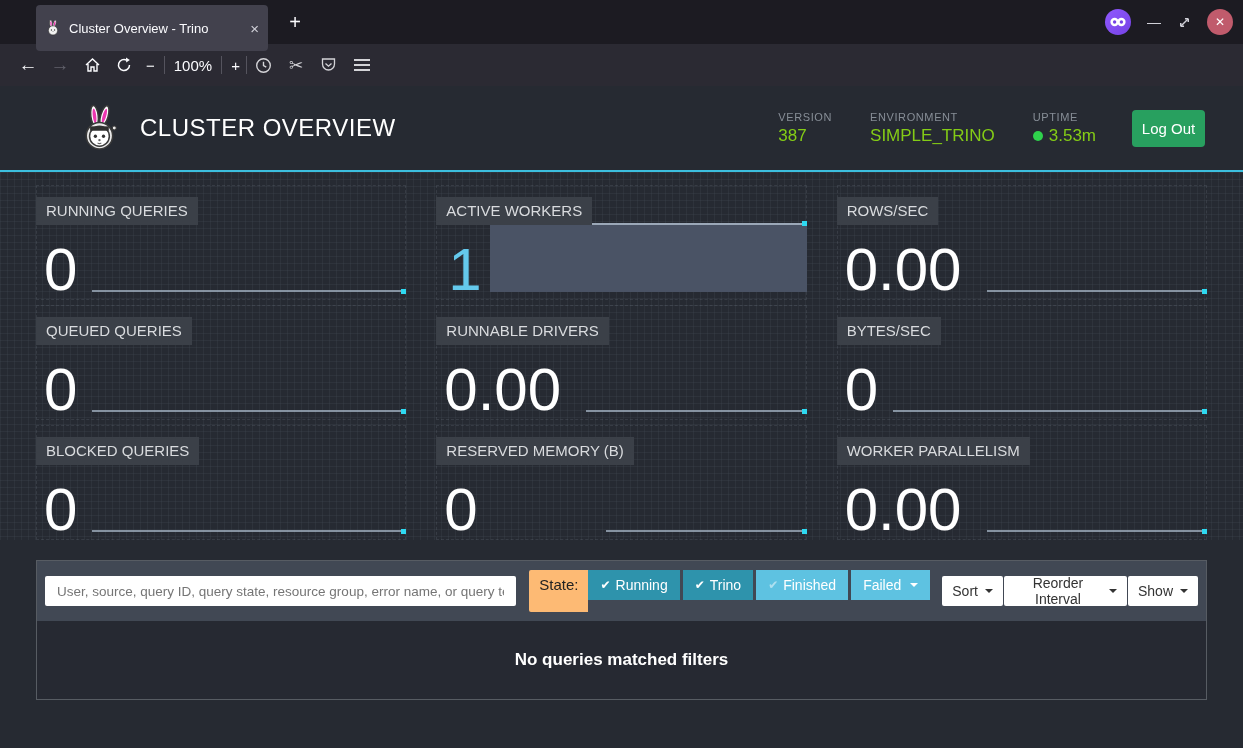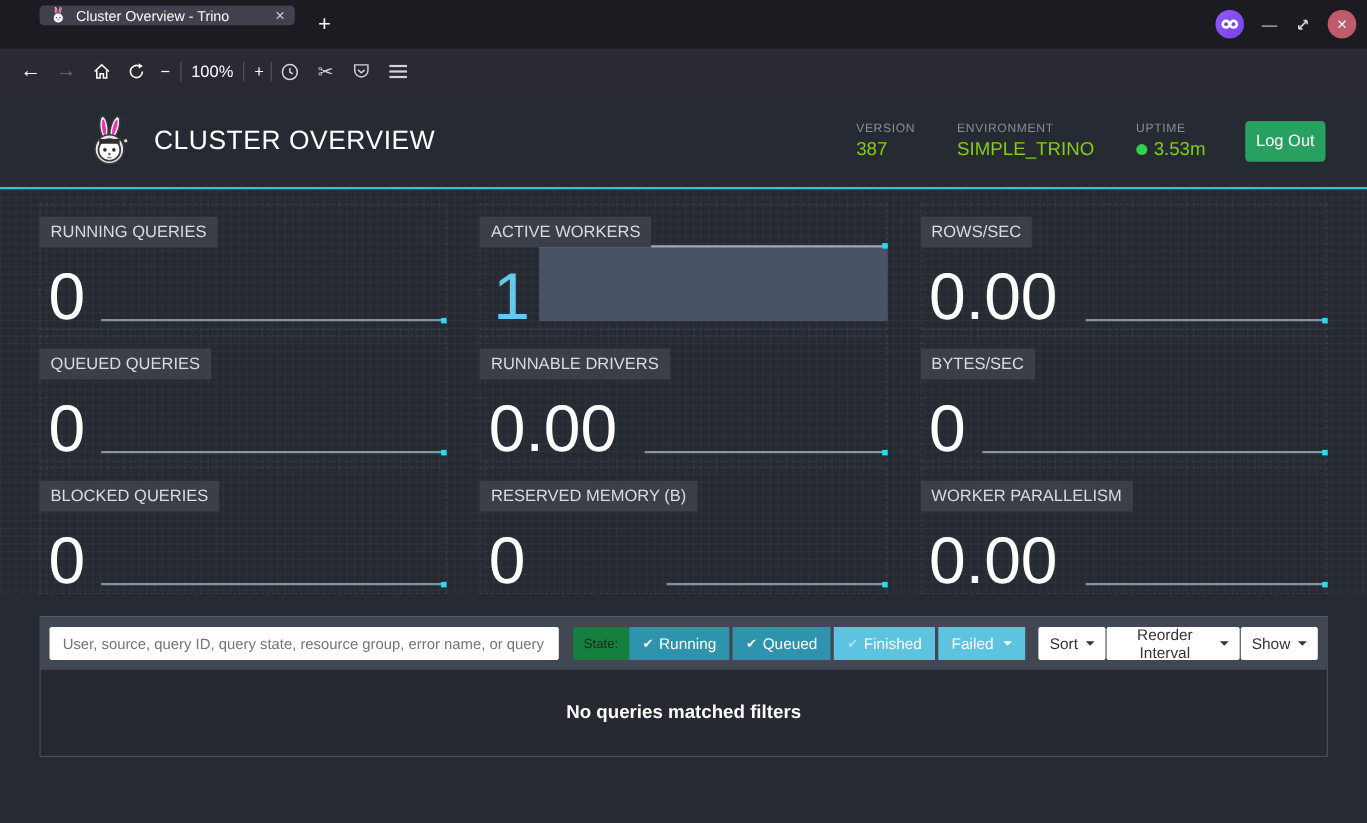--- a/index.html
+++ b/index.html
@@ -1,21 +1,21 @@
 <!DOCTYPE html>
 <html><head>
 <meta charset="utf-8">
 <style>
   * { margin:0; padding:0; box-sizing:border-box; }
   html,body { width:1243px; height:748px; overflow:hidden; background:#262a32;
     font-family:"Liberation Sans", sans-serif; }
 
   
   .tabbar { position:relative; height:44px; background:#1c1b22; }
-  .tab { position:absolute; left:36px; top:5px; width:232px; height:18px; background:#42414d;
+  .tab { position:absolute; left:36px; top:5px; width:232px; height:46px; background:#42414d;
     border-radius:4px; display:flex; align-items:center; padding:0 9px; gap:8px; }
   .tab-title { flex:1; font-size:13px; color:#fbfbfe; white-space:nowrap; overflow:hidden; }
   .tab-close { color:#d0d0d8; font-size:15px; line-height:15px; cursor:default; }
   .newtab { position:absolute; left:280px; top:7px; width:30px; height:30px; display:flex;
     align-items:center; justify-content:center; color:#fbfbfe; font-size:20px; border-radius:4px; }
   .winctl { position:absolute; right:10px; top:0; height:44px; display:flex; align-items:center; gap:15px; }
   .private-badge { width:26px; height:26px; border-radius:50%;
     background:linear-gradient(135deg,#9059ff,#7542e5); display:flex; align-items:center; justify-content:center; }
   .win-min { color:#d0d0d8; font-size:14px; width:16px; text-align:center; }
   .win-close { width:26px; height:26px; border-radius:50%; background:#c05b6c; color:#fff;
@@ -64,21 +64,21 @@
   .spark-fill { position:absolute; left:54px; right:0; top:38px; bottom:8px; background:#4a5365;
     border-top:2px solid rgba(175,190,205,0.8); }
   .spark-fill .spark-dot { top:-4px; }
 
   .qsection { margin:20px 36px 0; border:1px solid #575c63; }
   .qheader { background:#6a7079; color:#fff; font-size:20px; padding:4px 12px; letter-spacing:0.3px; }
   .qtoolbar { background:#414854; padding:9px 8px; display:flex; align-items:center; }
   .qsearch { width:525px; height:30px; border:none; border-radius:2px; padding:0 12px;
     font-size:13.5px; font-family:inherit; color:#333; }
   .stategrp { display:flex; margin-left:13px; }
-  .statelabel { background:#15803d; color:#222; font-size:12px; height:30px; line-height:30px;
+  .statelabel { background:#fdba74; color:#222; font-size:15px; height:42px; line-height:30px;
     padding:0 10px; border-radius:2px 0 0 2px; }
   .sbtn { height:30px; display:flex; align-items:center; gap:5px; padding:0 12px; color:#fff;
     font-size:14px; margin-left:3px; border:none; font-family:inherit; }
   .sbtn.on { background:#2e93ac; }
   .sbtn.off { background:#5ec2e1; }
   .sbtn .check { font-size:12px; }
   .sbtn .check.faded { opacity:0.5; }
   .caret { width:0; height:0; border-left:4px solid transparent; border-right:4px solid transparent;
     border-top:4px solid #fff; margin-left:4px; }
   .wbtn { background:#fff; color:#333; height:30px; display:flex; align-items:center; gap:7px;
@@ -288,21 +288,21 @@
     <div class="qtoolbar">
       <input class="qsearch" type="text" placeholder="User, source, query ID, query state, resource group, error name, or query text" style="">
       <div class="stategrp">
         <span class="statelabel">State:</span>
         <button class="sbtn on" style="margin-left:0">
           <span class="check">✔</span>
           <span>Running</span>
         </button>
         <button class="sbtn on">
           <span class="check">✔</span>
-          <span>Queued</span>
+          <span>Trino</span>
         </button>
         <button class="sbtn off">
           <span class="check faded">✔</span>
           <span>Finished</span>
         </button>
         <button class="sbtn off">
           <span>Failed</span>
           <span class="caret"></span>
         </button>
       </div>

